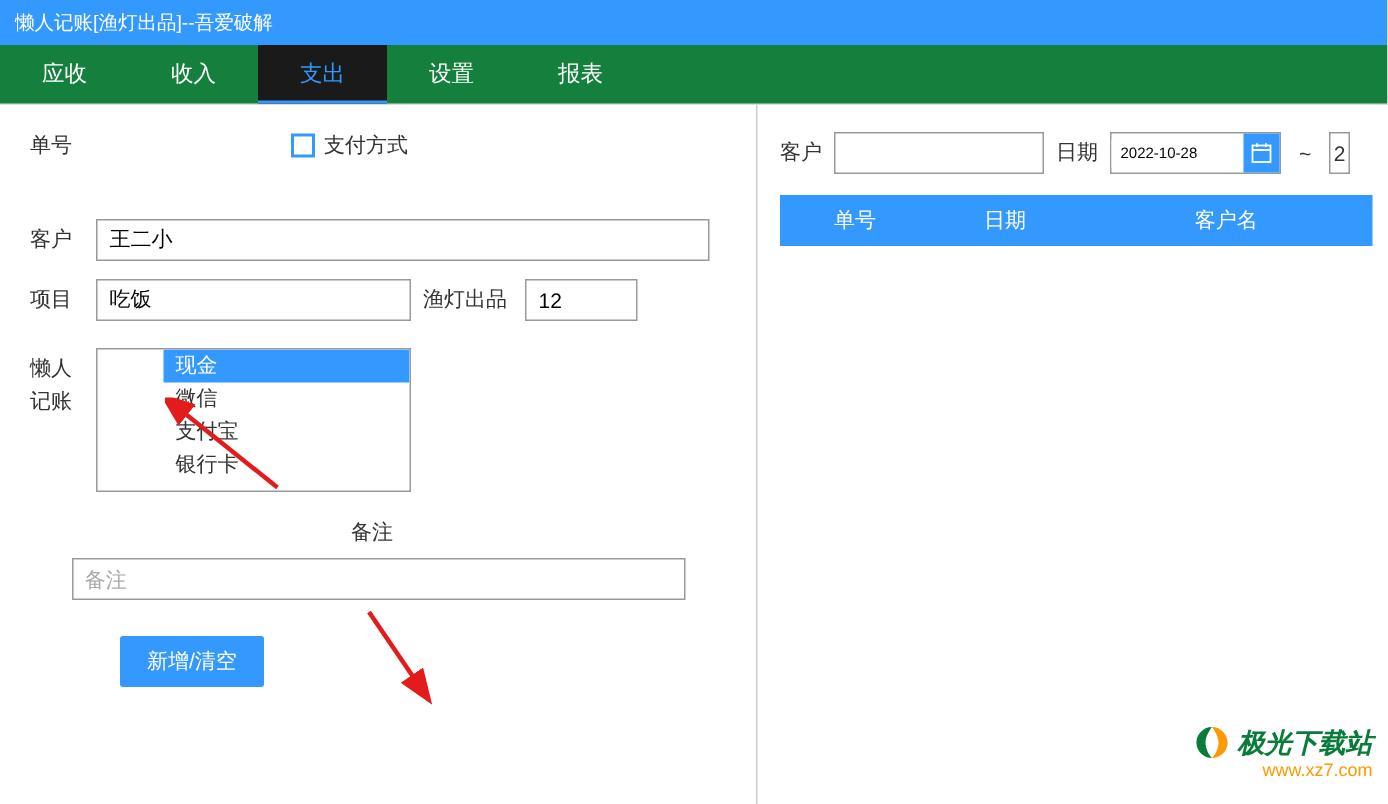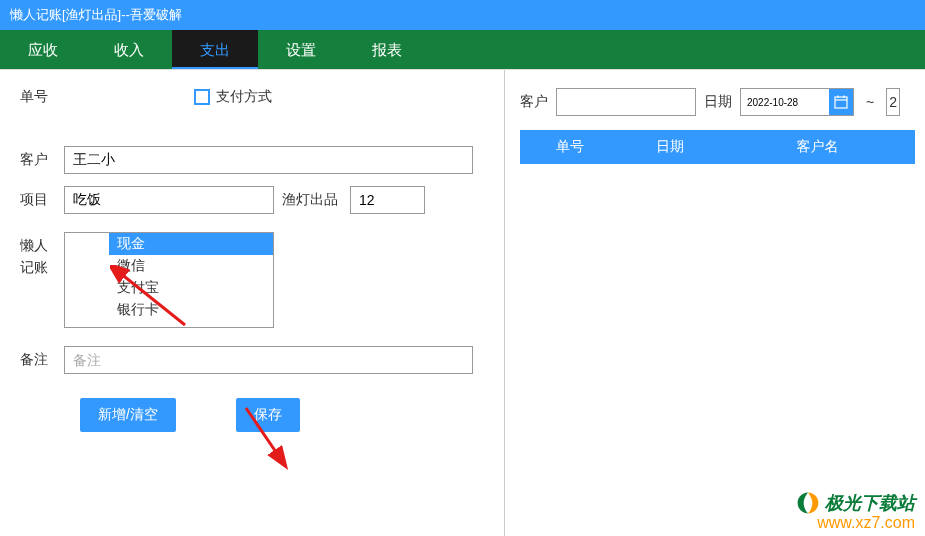--- a/index.html
+++ b/index.html
@@ -48,25 +48,25 @@
     .tilde { margin: 0 4px; }
     
     .table-header { background: #3399ff; color: #fff; display: flex; height: 34px; align-items: center; }
     .th { text-align: center; font-size: 14px; }
     .th1 { width: 100px; }
     .th2 { width: 100px; }
     .th3 { flex: 1; }
     
     .arrow-svg { position: absolute; pointer-events: none; }
     
-    .watermark { position: absolute; right: 10px; bottom: 4px; text-align: right; }
+    .watermark { position: absolute; right: 10px; bottom: 16px; text-align: right; }
     .wm-logo { display: flex; align-items: center; justify-content: flex-end; gap: 4px; }
     .wm-swirl { width: 26px; height: 26px; }
     .wm-text { font-size: 18px; font-weight: bold; color: #0a7c3a; font-style: italic; }
-    .wm-url { font-size: 16px; color: #ff9900; margin-top: -2px; }
+    .wm-url { font-size: 12px; color: #ff9900; margin-top: -2px; }
     
     ::placeholder { color: #aaa; }
   </style>
 </head>
 <body>
 
 <div class="titlebar">
   <span>懒人记账[渔灯出品]--吾爱破解</span>
 </div>
 
@@ -106,28 +106,27 @@
         <span>懒人记账</span>
       </div>
       <div class="listbox">
         <div class="listbox-item selected">现金</div>
         <div class="listbox-item">微信</div>
         <div class="listbox-item">支付宝</div>
         <div class="listbox-item">银行卡</div>
       </div>
     </div>
 
-    <div class="form-row" style="margin-top:18px;">
+    <div class="form-row" style="margin-top:18px;flex-direction:column;">
       <span class="label">备注</span>
       <input class="input w400" placeholder="备注" style="">
     </div>
 
     <div class="btn-row">
       <button class="btn">新增/清空</button>
-      <button class="btn">保存</button>
     </div>
 
     <svg class="arrow-svg" style="left:110px; top:195px;" width="90" height="70">
       <defs>
           <marker id="ah1" markerWidth="10" markerHeight="10" refX="2" refY="3" orient="auto">
             <polygon points="0 0, 8 3, 0 6" fill="#e31b1b"></polygon>
           </marker>
         </defs>
       <line x1="75" y1="60" x2="10" y2="8" stroke="#e31b1b" stroke-width="3" marker-end="url(#ah1)"></line>
     </svg>

